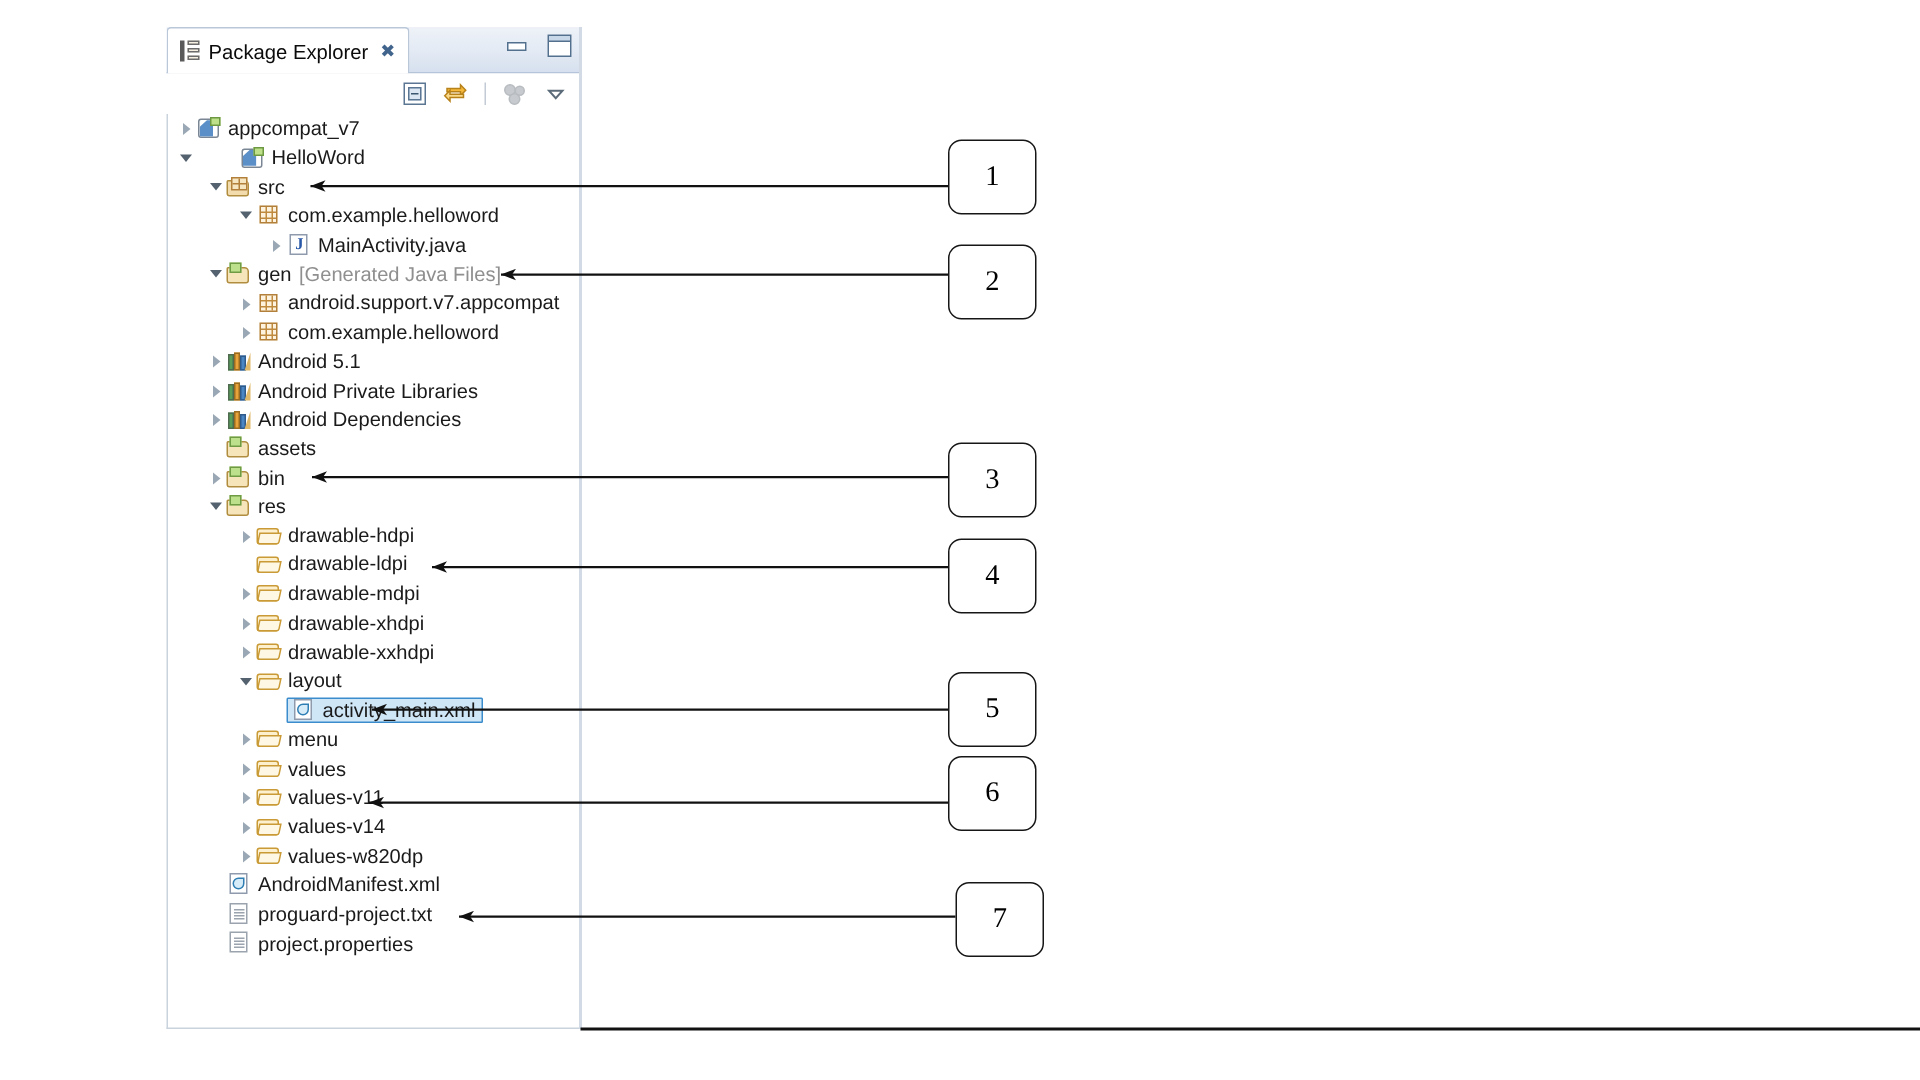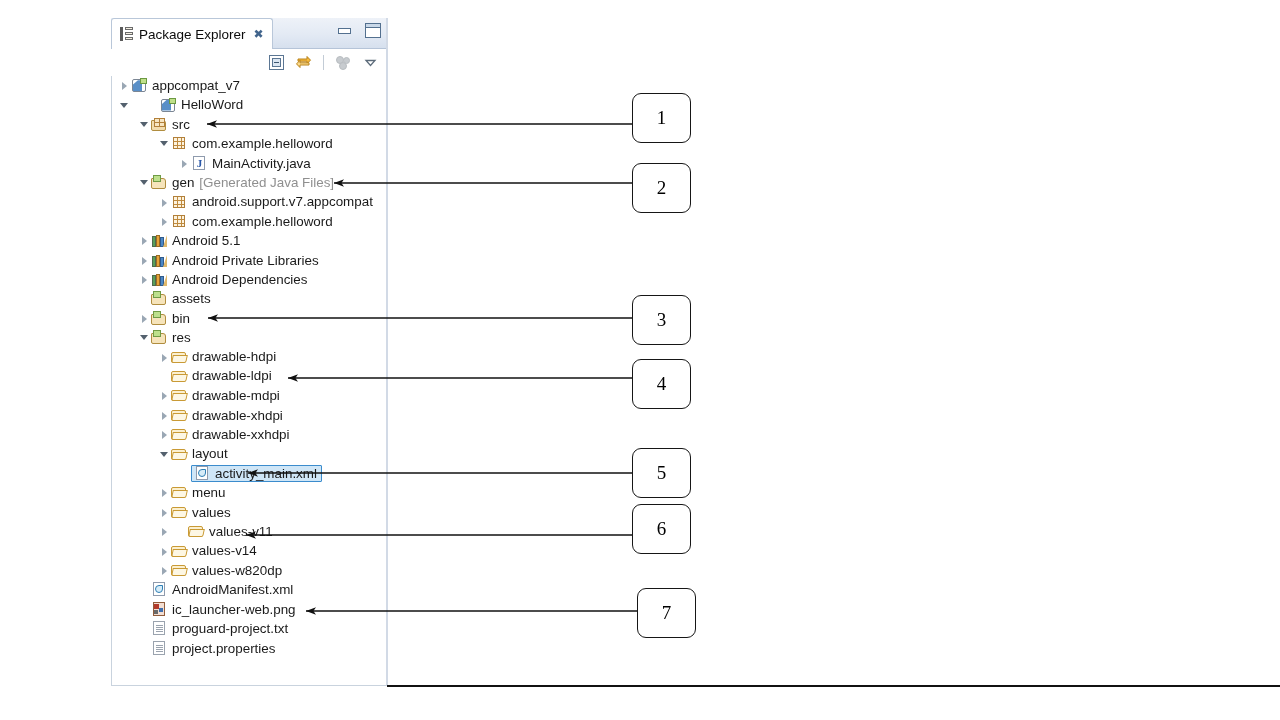--- a/index.html
+++ b/index.html
@@ -662,21 +662,21 @@
         <div class="row" style="padding-left: 46px;">
           <span class="twisty collapsed"></span>
           <span class="" style="display: flex; align-items: center;">
             <span class="ico i-folder">
               <span class="back"></span>
               <span class="front"></span>
             </span>
             <span class="label">values</span>
           </span>
         </div>
-        <div class="row" style="padding-left: 46px; gap: 17px;">
+        <div class="row" style="padding-left: 46px;">
           <span class="twisty collapsed"></span>
           <span class="" style="display: flex; align-items: center;">
             <span class="ico i-folder">
               <span class="back"></span>
               <span class="front"></span>
             </span>
             <span class="label">values-v11</span>
           </span>
         </div>
         <div class="row" style="padding-left: 46px;">
@@ -700,32 +700,20 @@
           </span>
         </div>
         <div class="row" style="padding-left: 26px;">
           <span class="twisty"></span>
           <span class="" style="display: flex; align-items: center;">
             <span class="ico i-xml">
               <span class="page"></span>
               <span class="mark"></span>
             </span>
             <span class="label">AndroidManifest.xml</span>
-          </span>
-        </div>
-        <div class="row" style="padding-left: 26px;">
-          <span class="twisty"></span>
-          <span class="" style="display: flex; align-items: center;">
-            <span class="ico i-png">
-              <span class="page"></span>
-              <span class="a"></span>
-              <span class="b"></span>
-              <span class="c"></span>
-            </span>
-            <span class="label">ic_launcher-web.png</span>
           </span>
         </div>
         <div class="row" style="padding-left: 26px;">
           <span class="twisty"></span>
           <span class="" style="display: flex; align-items: center;">
             <span class="ico i-txt">
               <span class="page">
                 <i class="l1"></i>
                 <i class="l2"></i>
                 <i class="l3"></i>

